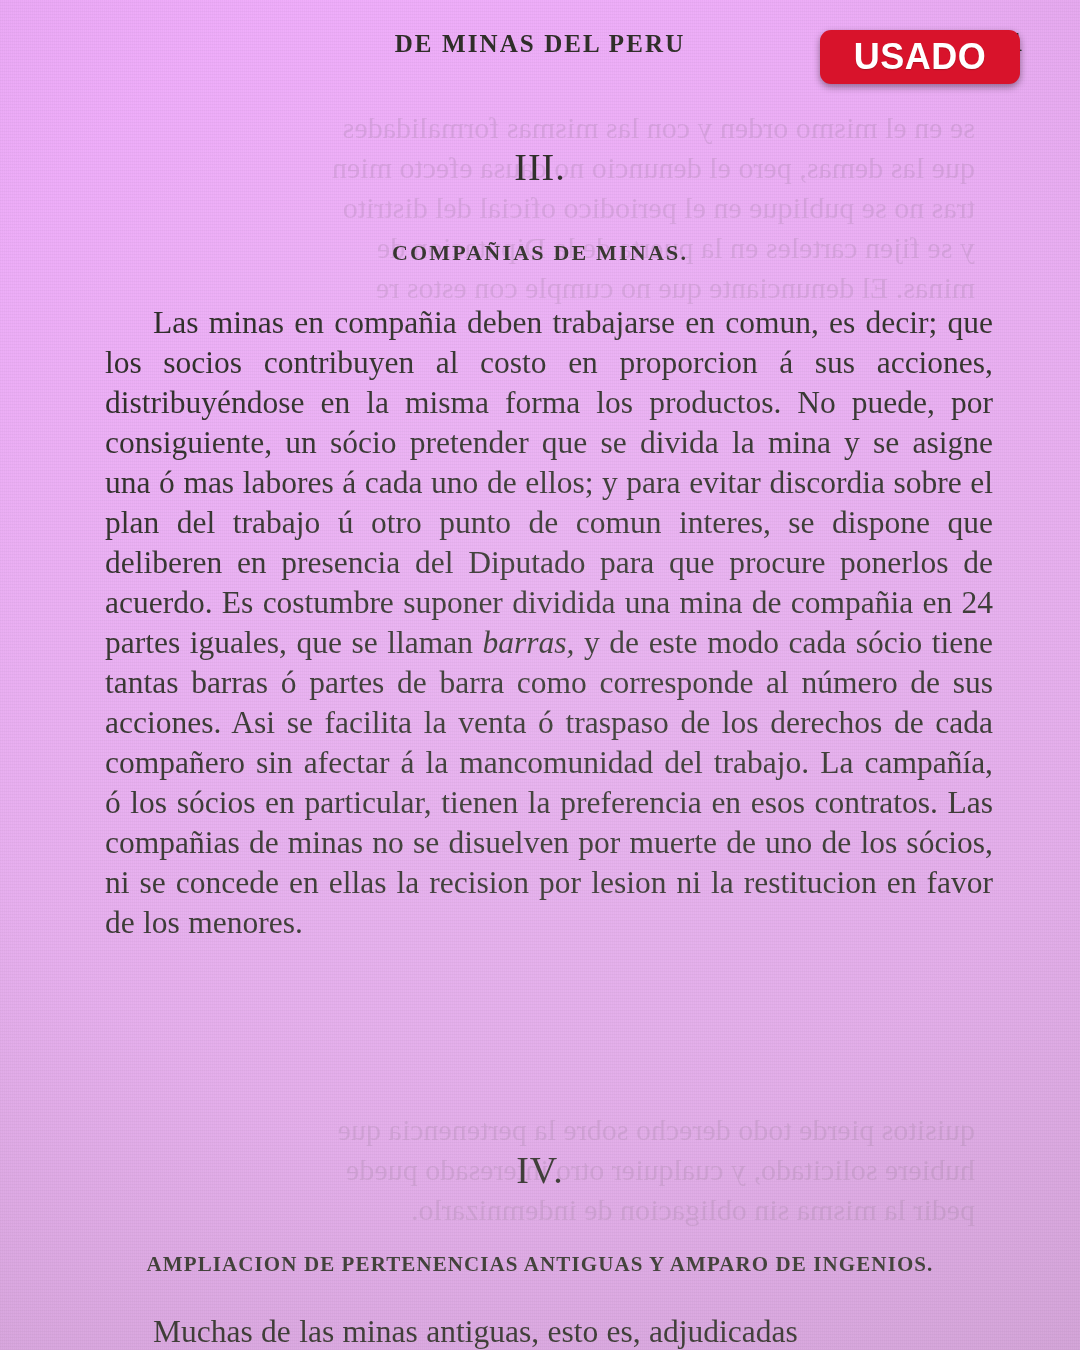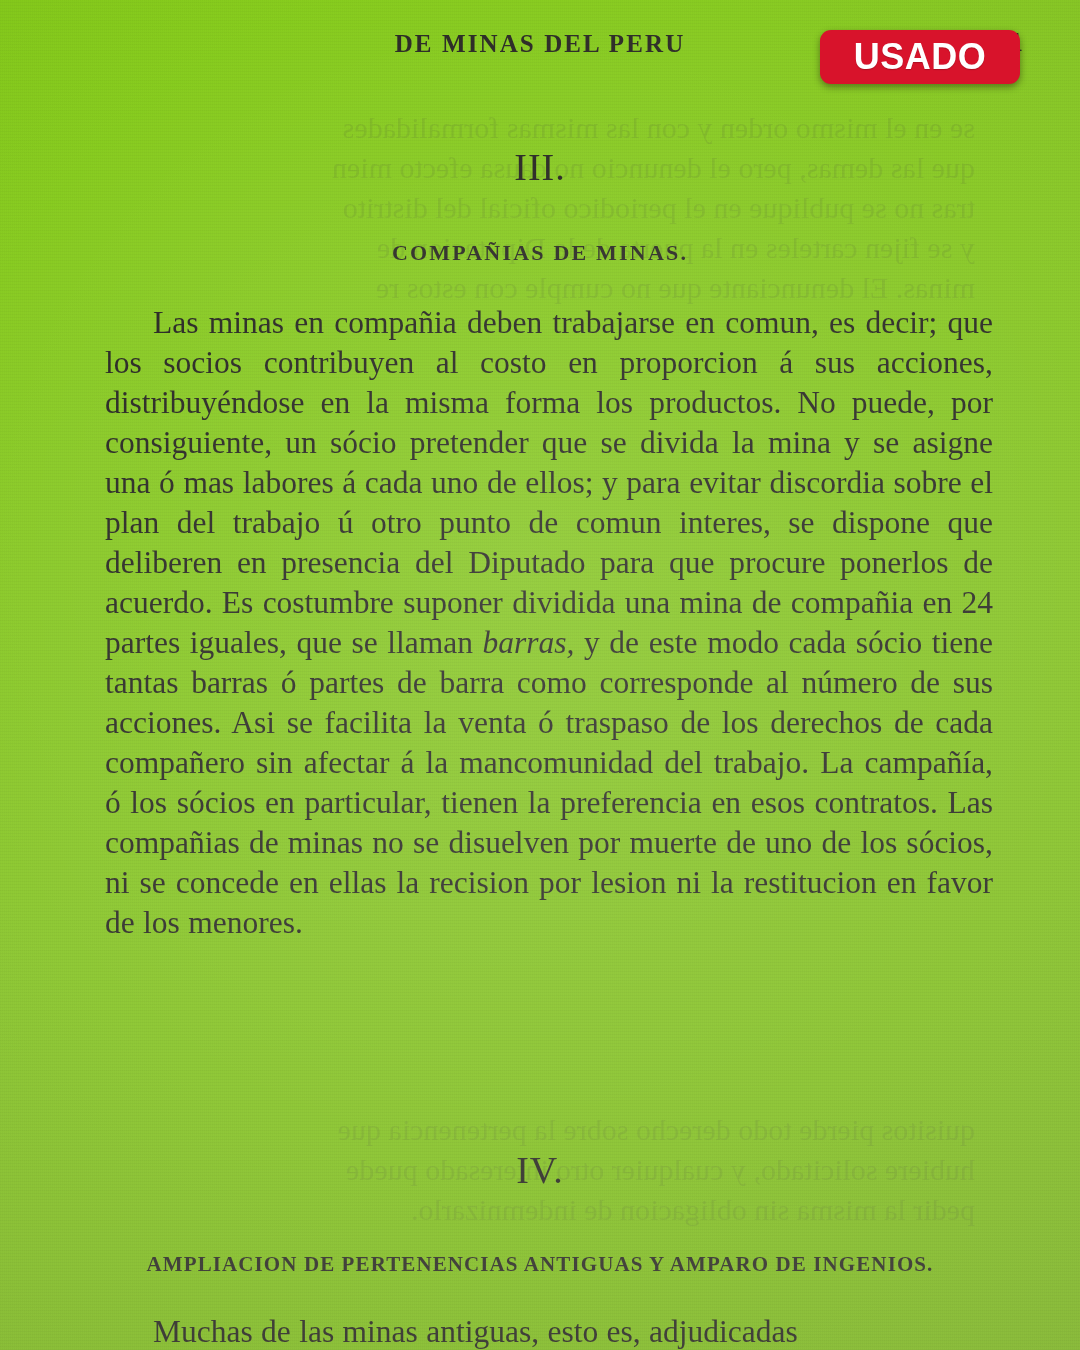--- a/index.html
+++ b/index.html
@@ -6,21 +6,21 @@
   html, body {
     margin: 0;
     padding: 0;
     background: #5a5a5a;
   }
   #page {
     position: relative;
     width: 1080px;
     height: 1350px;
     overflow: hidden;
-    background: #84cc16;
+    background: #f0abfc;
     font-family: "Liberation Serif", "DejaVu Serif", serif;
     color: #1e1d1a;
   }
 
   
   #grain {
     position: absolute;
     inset: 0;
     pointer-events: none;
     background:

